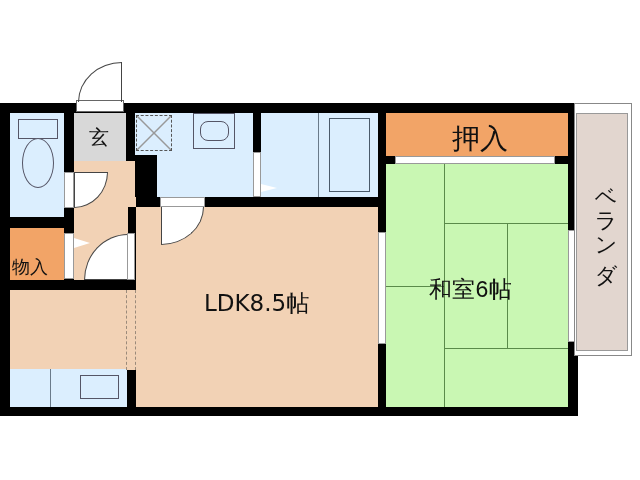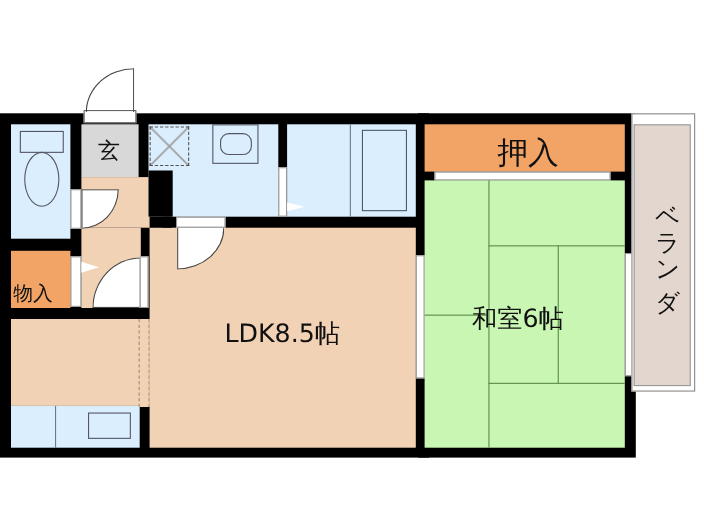--- a/index.html
+++ b/index.html
@@ -72,21 +72,21 @@
   <div class="abs" style="left:386px;top:113px;width:182px;height:43px;background:#f2a467;"></div>
   <div class="lbl" style="left:452px;top:120px;font-size:28px;">押入</div>
   <div class="win" style="left:395px;top:156px;width:160px;height:8px;"></div>
 
   <div class="abs" style="left:386px;top:164px;width:182px;height:243px;background:#c9f7b3;"></div>
   <div class="tline" style="left:444px;top:164px;width:1px;height:243px;"></div>
   <div class="tline" style="left:444px;top:223px;width:124px;height:1px;"></div>
   <div class="tline" style="left:507px;top:223px;width:1px;height:126px;"></div>
   <div class="tline" style="left:386px;top:286px;width:58px;height:1px;"></div>
   <div class="tline" style="left:444px;top:348px;width:124px;height:1px;"></div>
-  <div class="lbl" style="left:429px;top:274px;font-size:23px;">和室6帖</div>
+  <div class="lbl" style="left:429px;top:274px;font-size:23px;font-family:Liberation Mono, monospace;">和室6帖</div>
   <div class="win" style="left:568px;top:230px;width:9px;height:112px;"></div>
 
   <div class="abs" style="left:574px;top:103px;width:58px;height:253px;border:1px solid #888;background:#fff;"></div>
   <div class="abs" style="left:576px;top:113px;width:52px;height:238px;background:#e2d6cf;border:1px solid #999;"></div>
   <div class="lbl" style="left:591px;top:172px;font-size:22px;writing-mode:vertical-rl;">
     <span>ベランダ</span>
   </div>
 </div>
 
 </body></html>

